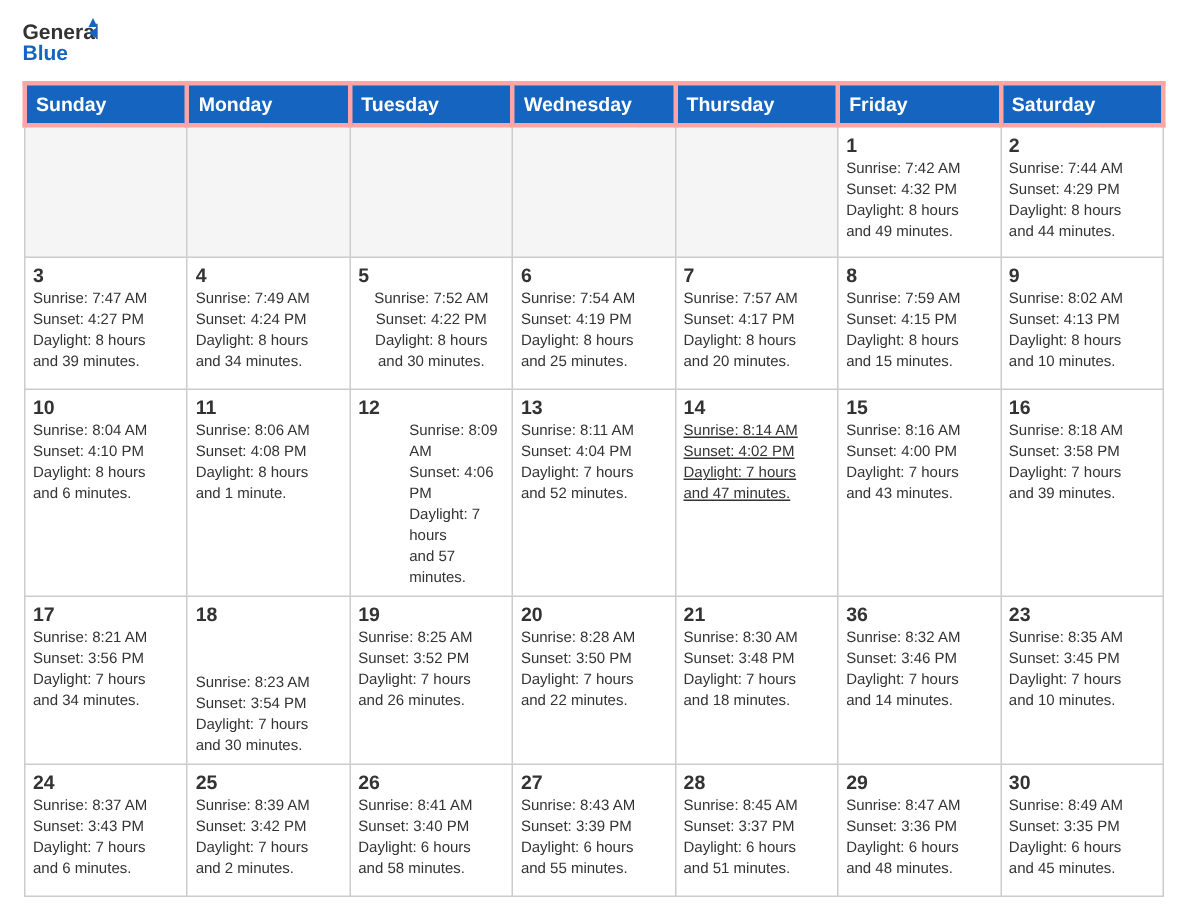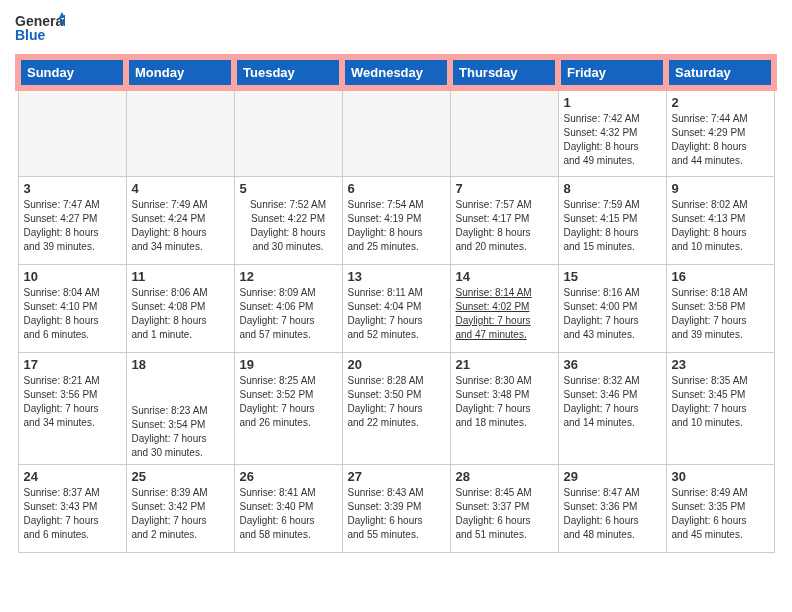--- a/index.html
+++ b/index.html
@@ -4,21 +4,21 @@
   <style>
     * { box-sizing: border-box; margin: 0; padding: 0; }
     body { font-family: Arial, sans-serif; background: #fff; width: 792px; height: 612px; overflow: hidden; }
     .page { width: 792px; min-height: 612px; padding: 10px 15px; }
     .header { display: flex; align-items: flex-start; justify-content: space-between; margin-bottom: 4px; }
     .logo-area { display: flex; align-items: center; gap: 4px; }
     .title-area { text-align: right; }
     .month-title { font-size: 36px; font-weight: bold; color: #333; }
     .location-title { font-size: 16px; color: #333; font-weight: 600; }
     .calendar { width: 100%; border-collapse: collapse; table-layout: fixed; }
-    .calendar th { background: #1565c0; color: #fff; text-align: left; padding: 5px 6px; font-size: 13px; font-weight: bold; border: 6px solid #fca5a5; }
+    .calendar th { background: #1565c0; color: #fff; text-align: left; padding: 5px 6px; font-size: 13px; font-weight: bold; border: 3px solid #fca5a5; }
     .calendar td { border: 1px solid #ccc; vertical-align: top; padding: 4px 5px; font-size: 10.5px; color: #333; height: 88px; background: #fff; }
     .calendar td.empty { background: #f5f5f5; }
     .day-num { font-size: 13px; font-weight: bold; margin-bottom: 2px; }
     .day-info { font-size: 10px; line-height: 1.4; color: #333; }
     .logo-svg { width: 50px; height: 40px; }
   </style>
 </head>
 <body>
 
 <div class="page">
@@ -132,21 +132,21 @@
           </td>
           <td>
             <div class="day-num">11</div>
             <div class="day-info" style="white-space: pre-line;">Sunrise: 8:06 AM
 Sunset: 4:08 PM
 Daylight: 8 hours
 and 1 minute.</div>
           </td>
           <td>
             <div class="day-num">12</div>
-            <div class="day-info" style="white-space: pre-line;">Sunrise: 8:09 AM
+            <div class="day-info" style="white-space: pre-line; margin-left: 34px;">Sunrise: 8:09 AM
 Sunset: 4:06 PM
 Daylight: 7 hours
 and 57 minutes.</div>
           </td>
           <td>
             <div class="day-num">13</div>
             <div class="day-info" style="white-space: pre-line;">Sunrise: 8:11 AM
 Sunset: 4:04 PM
 Daylight: 7 hours
 and 52 minutes.</div>

